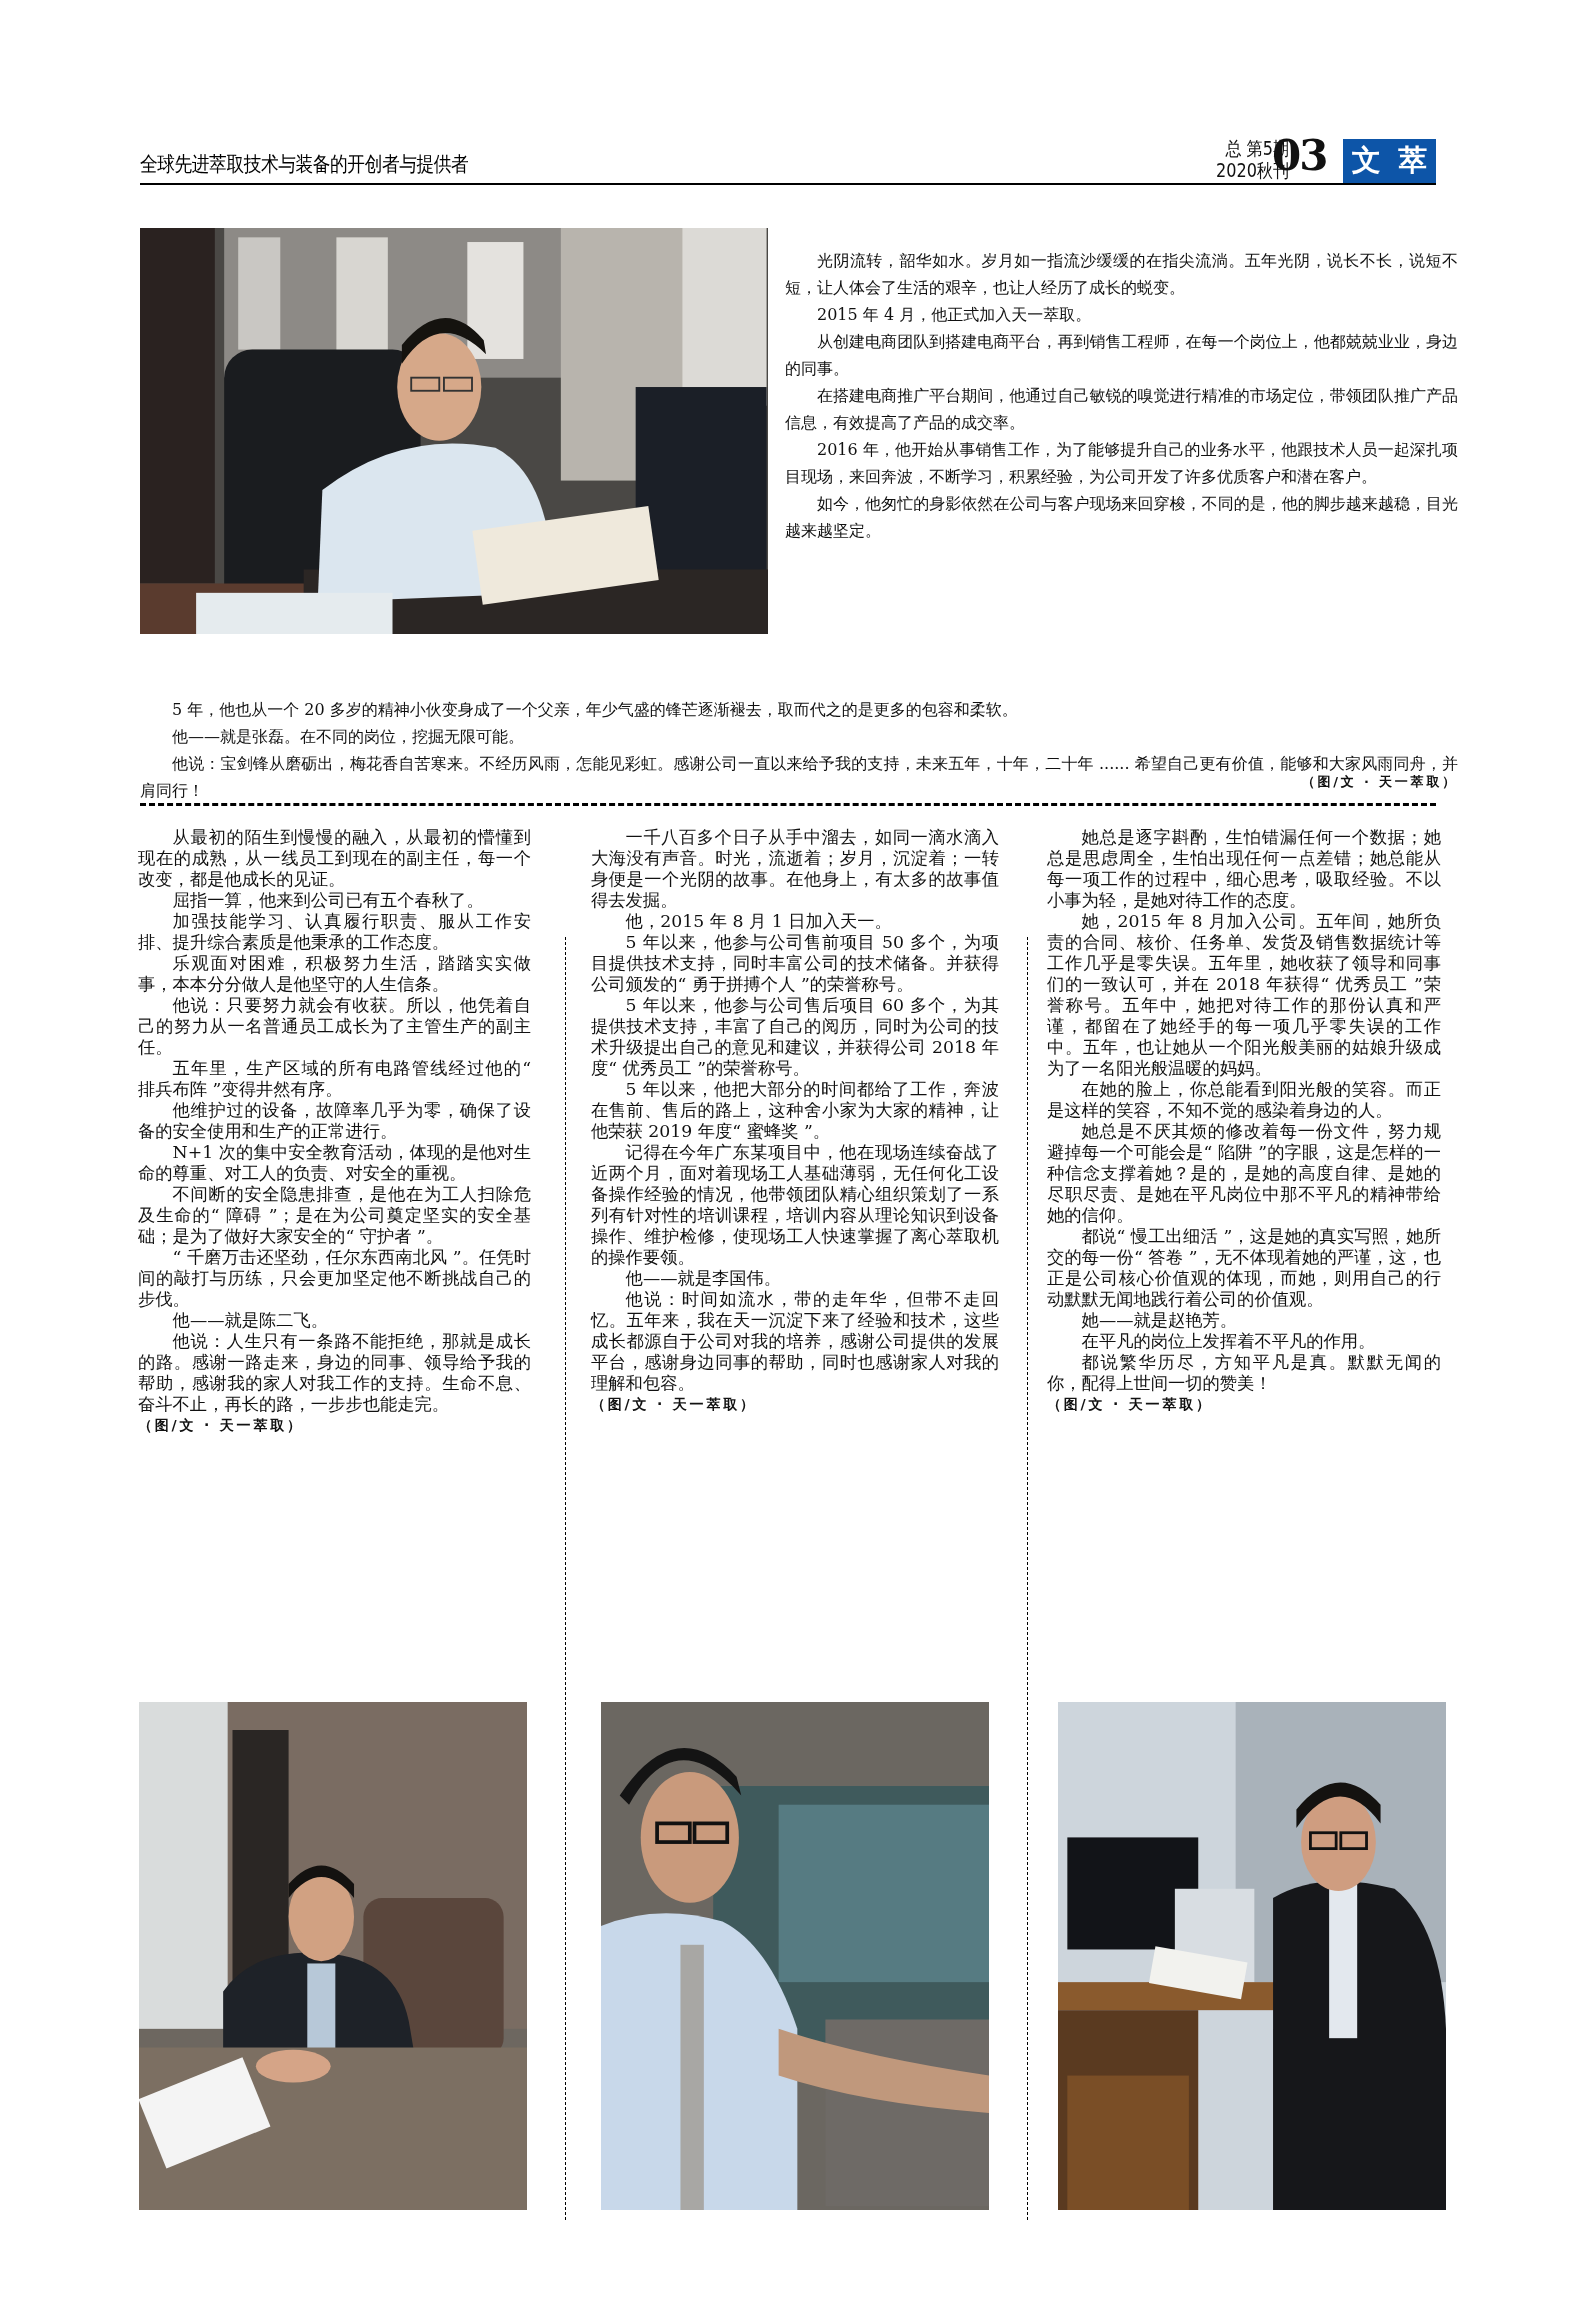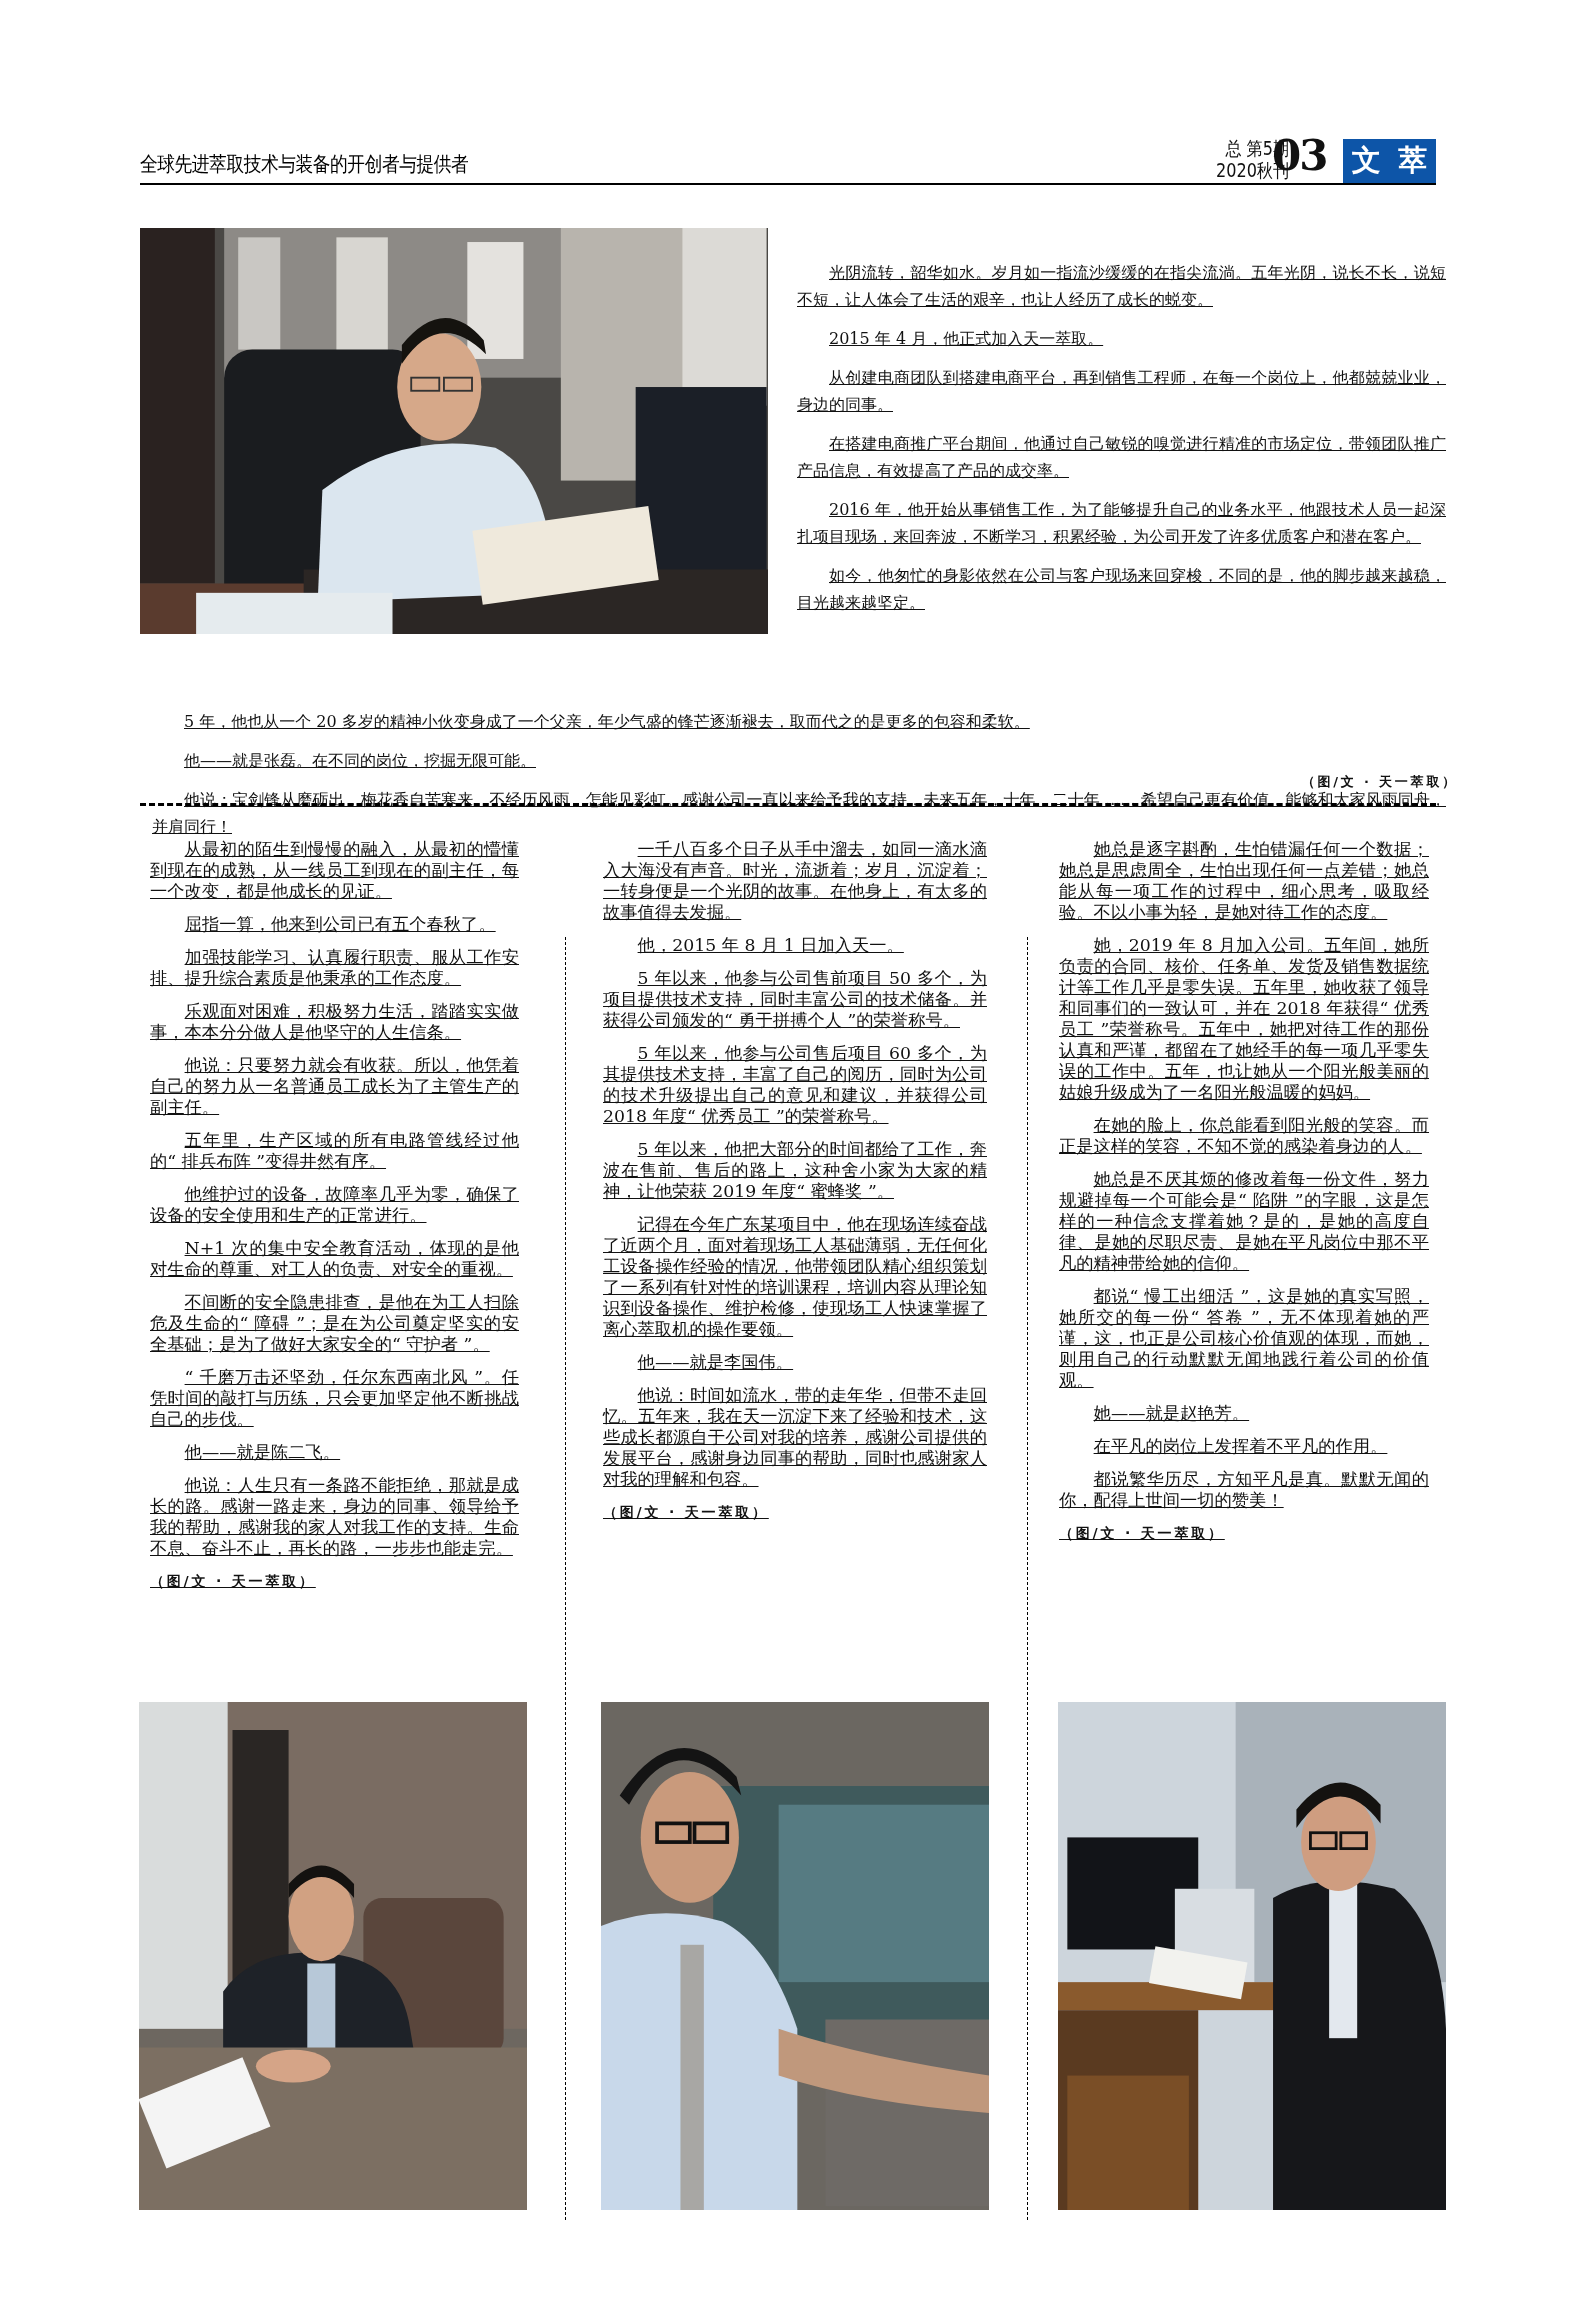--- a/index.html
+++ b/index.html
@@ -19,21 +19,21 @@
   .section-block { left: 1343px; top: 139px; width: 93px; height: 44px; background: #0d55a8;
             color: #fff; display: flex; align-items: center; justify-content: space-around;
             font-family: "DejaVu Serif", "Liberation Serif", serif; font-weight: bold; font-size: 29px; }
   .header-rule { left: 140px; top: 183px; width: 1296px; height: 1.9px; background: #000; }
 
   
   .photo { overflow: hidden; }
   .photo svg { width: 100%; height: 100%; display: block; }
 
   
-  .text p { margin: 12px; text-indent: 2em; text-align: justify; text-decoration: underline; }
+  .text p { margin: 0; text-indent: 2em; text-align: justify; }
   .top-text { left: 785px; top: 247px; width: 673px; font-size: 16px; line-height: 27px; }
   .wide-text { left: 140px; top: 696px; width: 1318px; font-size: 16px; line-height: 27px; }
   .col { top: 827px; font-size: 17.3px; line-height: 21px; }
   .col-left { left: 138px; width: 393px; }
   .col-mid { left: 591px; width: 408px; }
   .col-right { left: 1047px; width: 394px; }
 
   .byline { text-align: right; font-family: "DejaVu Sans", "Liberation Sans", sans-serif;
             font-weight: bold; font-size: 14px; letter-spacing: 2.8px; margin-top: 5.6px; text-indent: 0 !important; }
   .byline-top { left: 1262px; top: 773px; width: 196px; font-family: "DejaVu Sans", "Liberation Sans", sans-serif;
@@ -124,21 +124,21 @@
   <p>5 年以来，他参与公司售后项目 60 多个，为其提供技术支持，丰富了自己的阅历，同时为公司的技术升级提出自己的意见和建议，并获得公司 2018 年度“ 优秀员工 ”的荣誉称号。</p>
   <p>5 年以来，他把大部分的时间都给了工作，奔波在售前、售后的路上，这种舍小家为大家的精神，让他荣获 2019 年度“ 蜜蜂奖 ”。</p>
   <p>记得在今年广东某项目中，他在现场连续奋战了近两个月，面对着现场工人基础薄弱，无任何化工设备操作经验的情况，他带领团队精心组织策划了一系列有针对性的培训课程，培训内容从理论知识到设备操作、维护检修，使现场工人快速掌握了离心萃取机的操作要领。</p>
   <p>他——就是李国伟。</p>
   <p>他说：时间如流水，带的走年华，但带不走回忆。五年来，我在天一沉淀下来了经验和技术，这些成长都源自于公司对我的培养，感谢公司提供的发展平台，感谢身边同事的帮助，同时也感谢家人对我的理解和包容。</p>
   <p class="byline">（图/文 · 天一萃取）</p>
 </div>
 
 <div class="abs text col col-right">
   <p>她总是逐字斟酌，生怕错漏任何一个数据；她总是思虑周全，生怕出现任何一点差错；她总能从每一项工作的过程中，细心思考，吸取经验。不以小事为轻，是她对待工作的态度。</p>
-  <p>她，2019 年 8 月加入公司。五年间，她所负责的合同、核价、任务单、发货及销售数据统计等工作几乎是零失误。五年里，她收获了领导和同事们的一致认可，并在 2018 年获得“ 优秀员工 ”荣誉称号。五年中，她把对待工作的那份认真和严谨，都留在了她经手的每一项几乎零失误的工作中。五年，也让她从一个阳光般美丽的姑娘升级成为了一名阳光般温暖的妈妈。</p>
+  <p>她，2015 年 8 月加入公司。五年间，她所负责的合同、核价、任务单、发货及销售数据统计等工作几乎是零失误。五年里，她收获了领导和同事们的一致认可，并在 2018 年获得“ 优秀员工 ”荣誉称号。五年中，她把对待工作的那份认真和严谨，都留在了她经手的每一项几乎零失误的工作中。五年，也让她从一个阳光般美丽的姑娘升级成为了一名阳光般温暖的妈妈。</p>
   <p>在她的脸上，你总能看到阳光般的笑容。而正是这样的笑容，不知不觉的感染着身边的人。</p>
   <p>她总是不厌其烦的修改着每一份文件，努力规避掉每一个可能会是“ 陷阱 ”的字眼，这是怎样的一种信念支撑着她？是的，是她的高度自律、是她的尽职尽责、是她在平凡岗位中那不平凡的精神带给她的信仰。</p>
   <p>都说“ 慢工出细活 ”，这是她的真实写照，她所交的每一份“ 答卷 ”，无不体现着她的严谨，这，也正是公司核心价值观的体现，而她，则用自己的行动默默无闻地践行着公司的价值观。</p>
   <p>她——就是赵艳芳。</p>
   <p>在平凡的岗位上发挥着不平凡的作用。</p>
   <p>都说繁华历尽，方知平凡是真。默默无闻的你，配得上世间一切的赞美！</p>
   <p class="byline">（图/文 · 天一萃取）</p>
 </div>
 
 <div class="abs photo" style="left:139px; top:1702px; width:388px; height:508px;">

